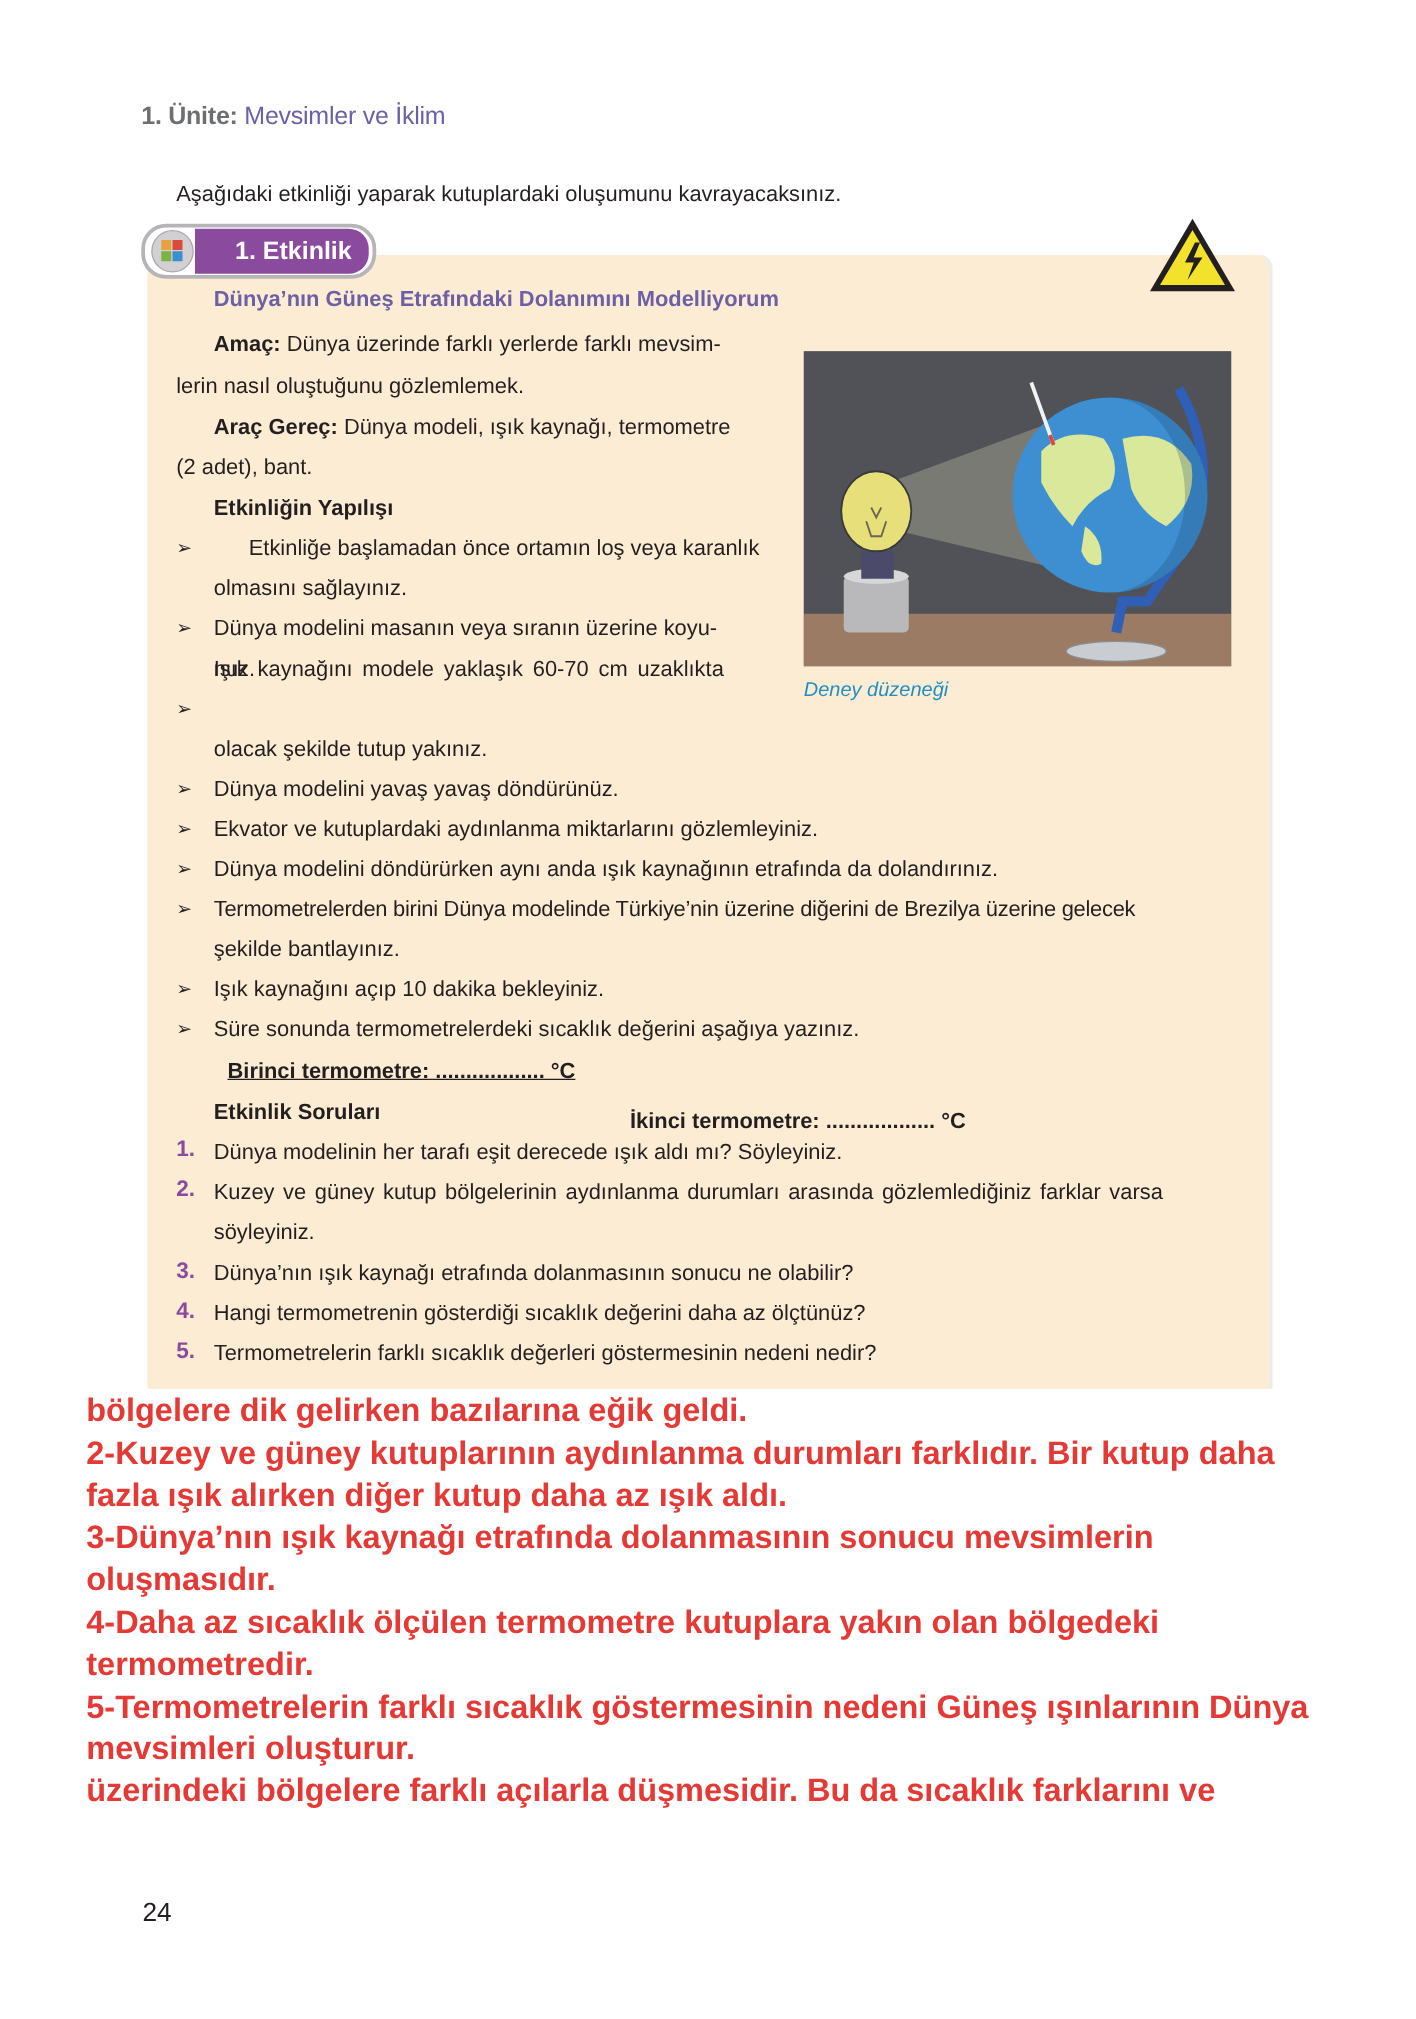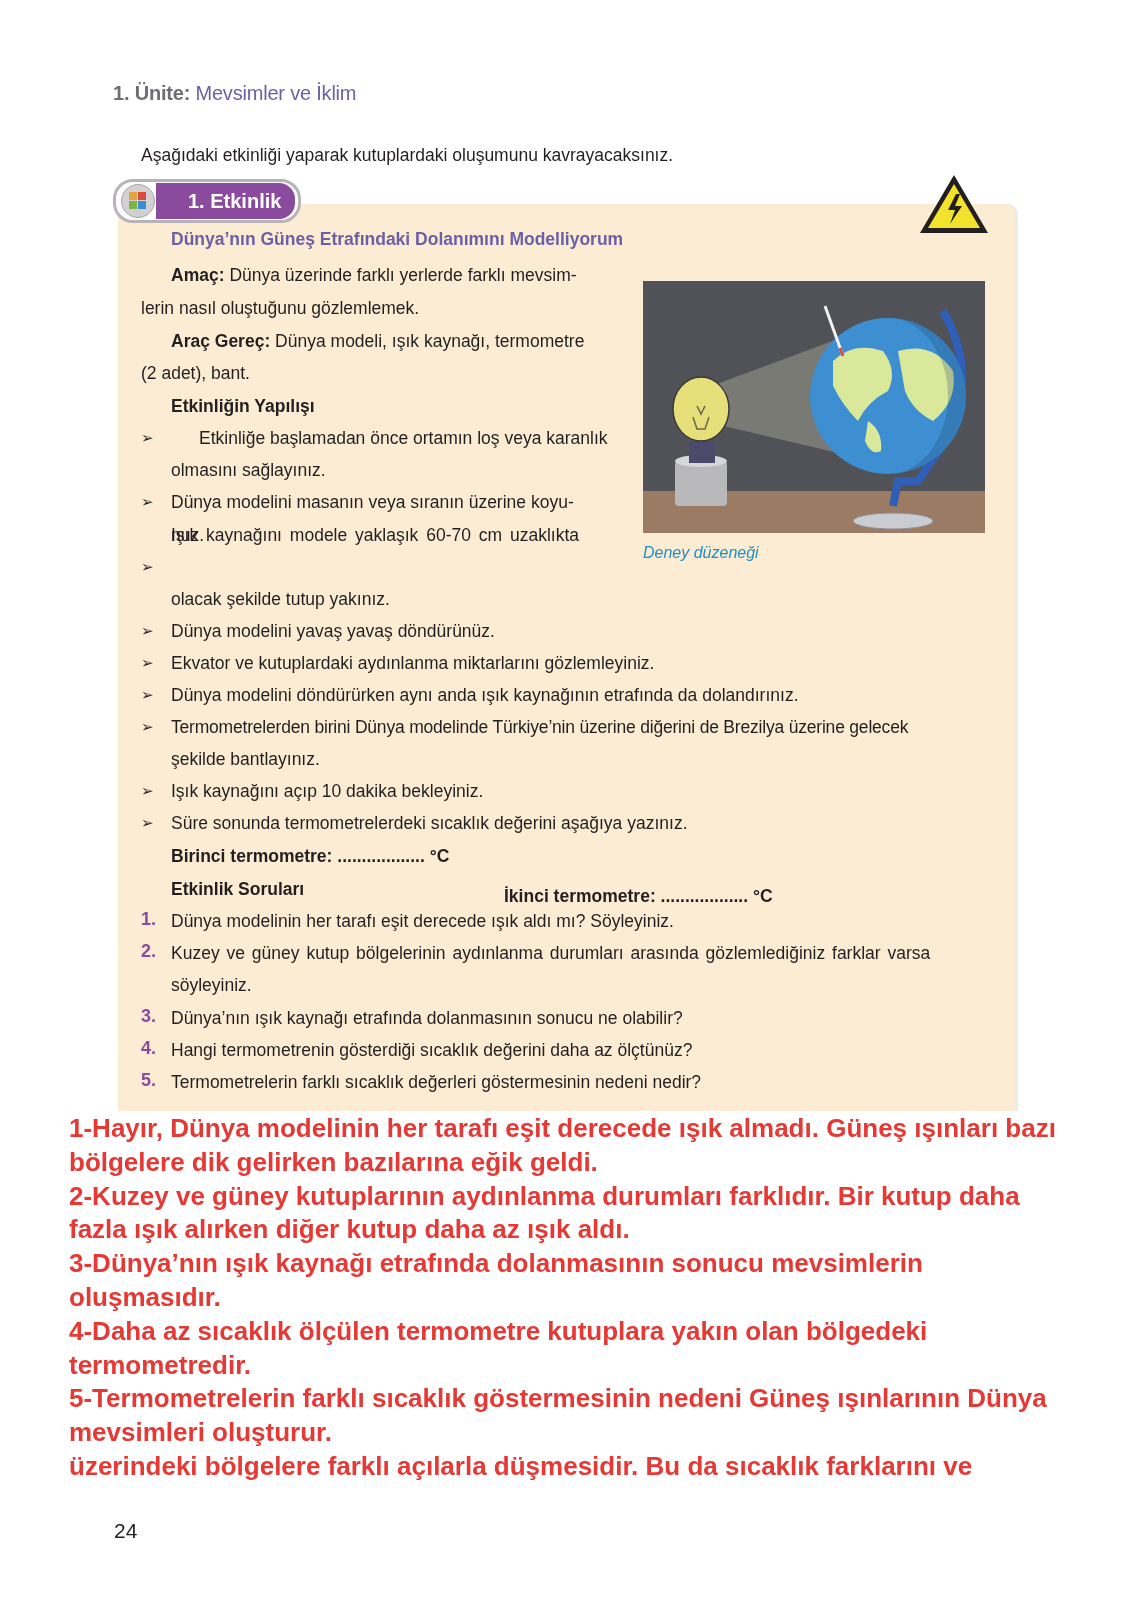--- a/index.html
+++ b/index.html
@@ -98,21 +98,21 @@
 <div class="bullet" style="top:718px;">➢</div>
 <div class="t" style="left:171px;top:716px;letter-spacing:-0.2px;">Termometrelerden birini Dünya modelinde Türkiye’nin üzerine diğerini de Brezilya üzerine gelecek</div>
 <div class="t" style="left:171px;top:748px;">şekilde bantlayınız.</div>
 
 <div class="bullet" style="top:782px;">➢</div>
 <div class="t" style="left:171px;top:780px;">Işık kaynağını açıp 10 dakika bekleyiniz.</div>
 
 <div class="bullet" style="top:814px;">➢</div>
 <div class="t" style="left:171px;top:812px;">Süre sonunda termometrelerdeki sıcaklık değerini aşağıya yazınız.</div>
 
-<div class="t b" style="left:171px;top:845px;">Birinci termometre: .................. °C</div>
+<div class="t b" style="left:182px;top:845px;text-decoration:underline;">Birinci termometre: .................. °C</div>
 <div class="t b" style="left:504px;top:845px;margin-top:40px;">İkinci termometre: .................. °C</div>
 
 <div class="t b" style="left:171px;top:878px;">Etkinlik Soruları</div>
 
 <div class="qnum" style="top:909px;">1.</div>
 <div class="t" style="left:171px;top:910px;">Dünya modelinin her tarafı eşit derecede ışık aldı mı? Söyleyiniz.</div>
 
 <div class="qnum" style="top:941px;">2.</div>
 <div class="t" style="left:171px;top:942px;word-spacing:2px;">Kuzey ve güney kutup bölgelerinin aydınlanma durumları arasında gözlemlediğiniz farklar varsa</div>
 <div class="t" style="left:171px;top:974px;">söyleyiniz.</div>
@@ -147,21 +147,20 @@
     <path d="M255 70 Q290 60 310 90 Q315 120 290 140 Q270 130 262 110 Z" fill="#d9e89a"></path>
     <path d="M225 140 Q240 150 238 170 Q228 175 222 160 Z" fill="#d9e89a"></path>
     <path d="M245 37 A78 78 0 0 1 245 193 A60 78 0 0 0 245 37 Z" fill="#1f3f6b" opacity="0.25"></path>
     <line x1="182" y1="25" x2="200" y2="75" stroke="#f2f2f2" stroke-width="3"></line>
     <line x1="197" y1="67" x2="200" y2="75" stroke="#d94b3f" stroke-width="3"></line>
   </svg>
 </div>
 <div class="caption">Deney düzeneği</div>
 
 <div class="answers">
-  <div>1-Hayır, Dünya modelinin her tarafı eşit derecede ışık almadı. Güneş ışınları bazı</div>
   <div>bölgelere dik gelirken bazılarına eğik geldi.</div>
   <div>2-Kuzey ve güney kutuplarının aydınlanma durumları farklıdır. Bir kutup daha</div>
   <div>fazla ışık alırken diğer kutup daha az ışık aldı.</div>
   <div>3-Dünya’nın ışık kaynağı etrafında dolanmasının sonucu mevsimlerin</div>
   <div>oluşmasıdır.</div>
   <div>4-Daha az sıcaklık ölçülen termometre kutuplara yakın olan bölgedeki</div>
   <div>termometredir.</div>
   <div>5-Termometrelerin farklı sıcaklık göstermesinin nedeni Güneş ışınlarının Dünya</div>
   <div>mevsimleri oluşturur.</div>
   <div>üzerindeki bölgelere farklı açılarla düşmesidir. Bu da sıcaklık farklarını ve</div>

